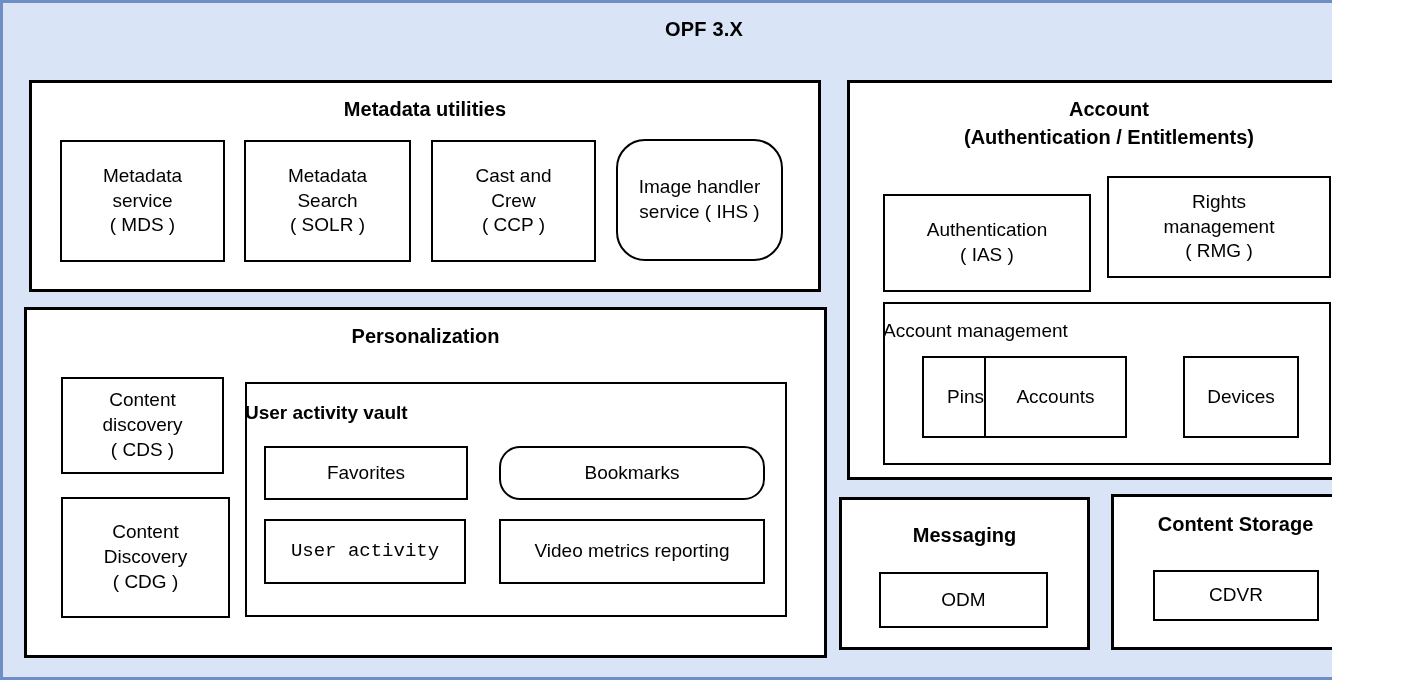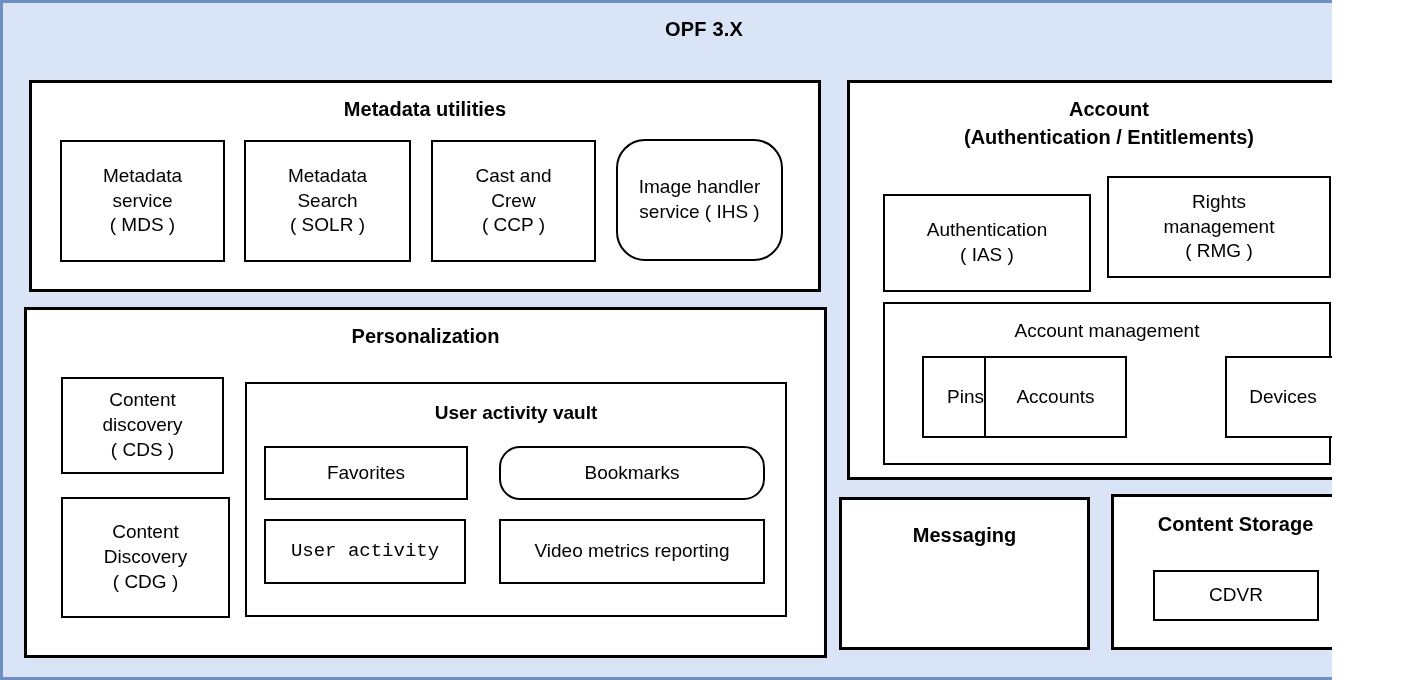--- a/index.html
+++ b/index.html
@@ -58,21 +58,21 @@
   .subpanel {
     position: absolute;
     box-sizing: border-box;
     background: #ffffff;
     border: 2px solid #000000;
   }
   .subpanel-title {
     position: absolute;
     left: 0;
     width: 100%;
-    text-align: center;
+    text-align: left;
     color: #000000;
     line-height: 1.18;
   }
   
   .leaf {
     position: absolute;
     box-sizing: border-box;
     background: #ffffff;
     border: 2px solid #000000;
     display: flex;
@@ -186,26 +186,29 @@
 
   <div class="subpanel" style="left:883px; top:302px; width:448px; height:163px;"></div>
   <div class="subpanel-title t19" style="left:883px; top:320px; width:448px;">Account management</div>
 
   <div class="leaf t19" style="left:922px; top:356px; width:87px; height:82px;">
     <span>Pins</span>
   </div>
   <div class="leaf t19" style="left:984px; top:356px; width:143px; height:82px;">
     <span>Accounts</span>
   </div>
-  <div class="leaf t19" style="left:1225px; top:356px; width:116px; height:82px;">
+  <div class="leaf t19" style="left:1183px; top:356px; width:116px; height:82px;">
     <span>Devices</span>
   </div>
 
   <div class="panel" style="left:839px; top:497px; width:251px; height:153px;"></div>
   <div class="panel-title t20" style="left:839px; top:516px; width:251px;margin-top:8px;">Messaging</div>
+  <div class="leaf t19" style="left:879px; top:572px; width:169px; height:56px;">
+    <span>ODM</span>
+  </div>
 
   <div class="panel" style="left:1111px; top:494px; width:249px; height:156px;"></div>
   <div class="panel-title t20" style="left:1111px; top:513px; width:249px;">Content Storage</div>
   <div class="leaf t19" style="left:1153px; top:570px; width:166px; height:51px;">
     <span>CDVR</span>
   </div>
 
 </div>
 
 </body></html>

